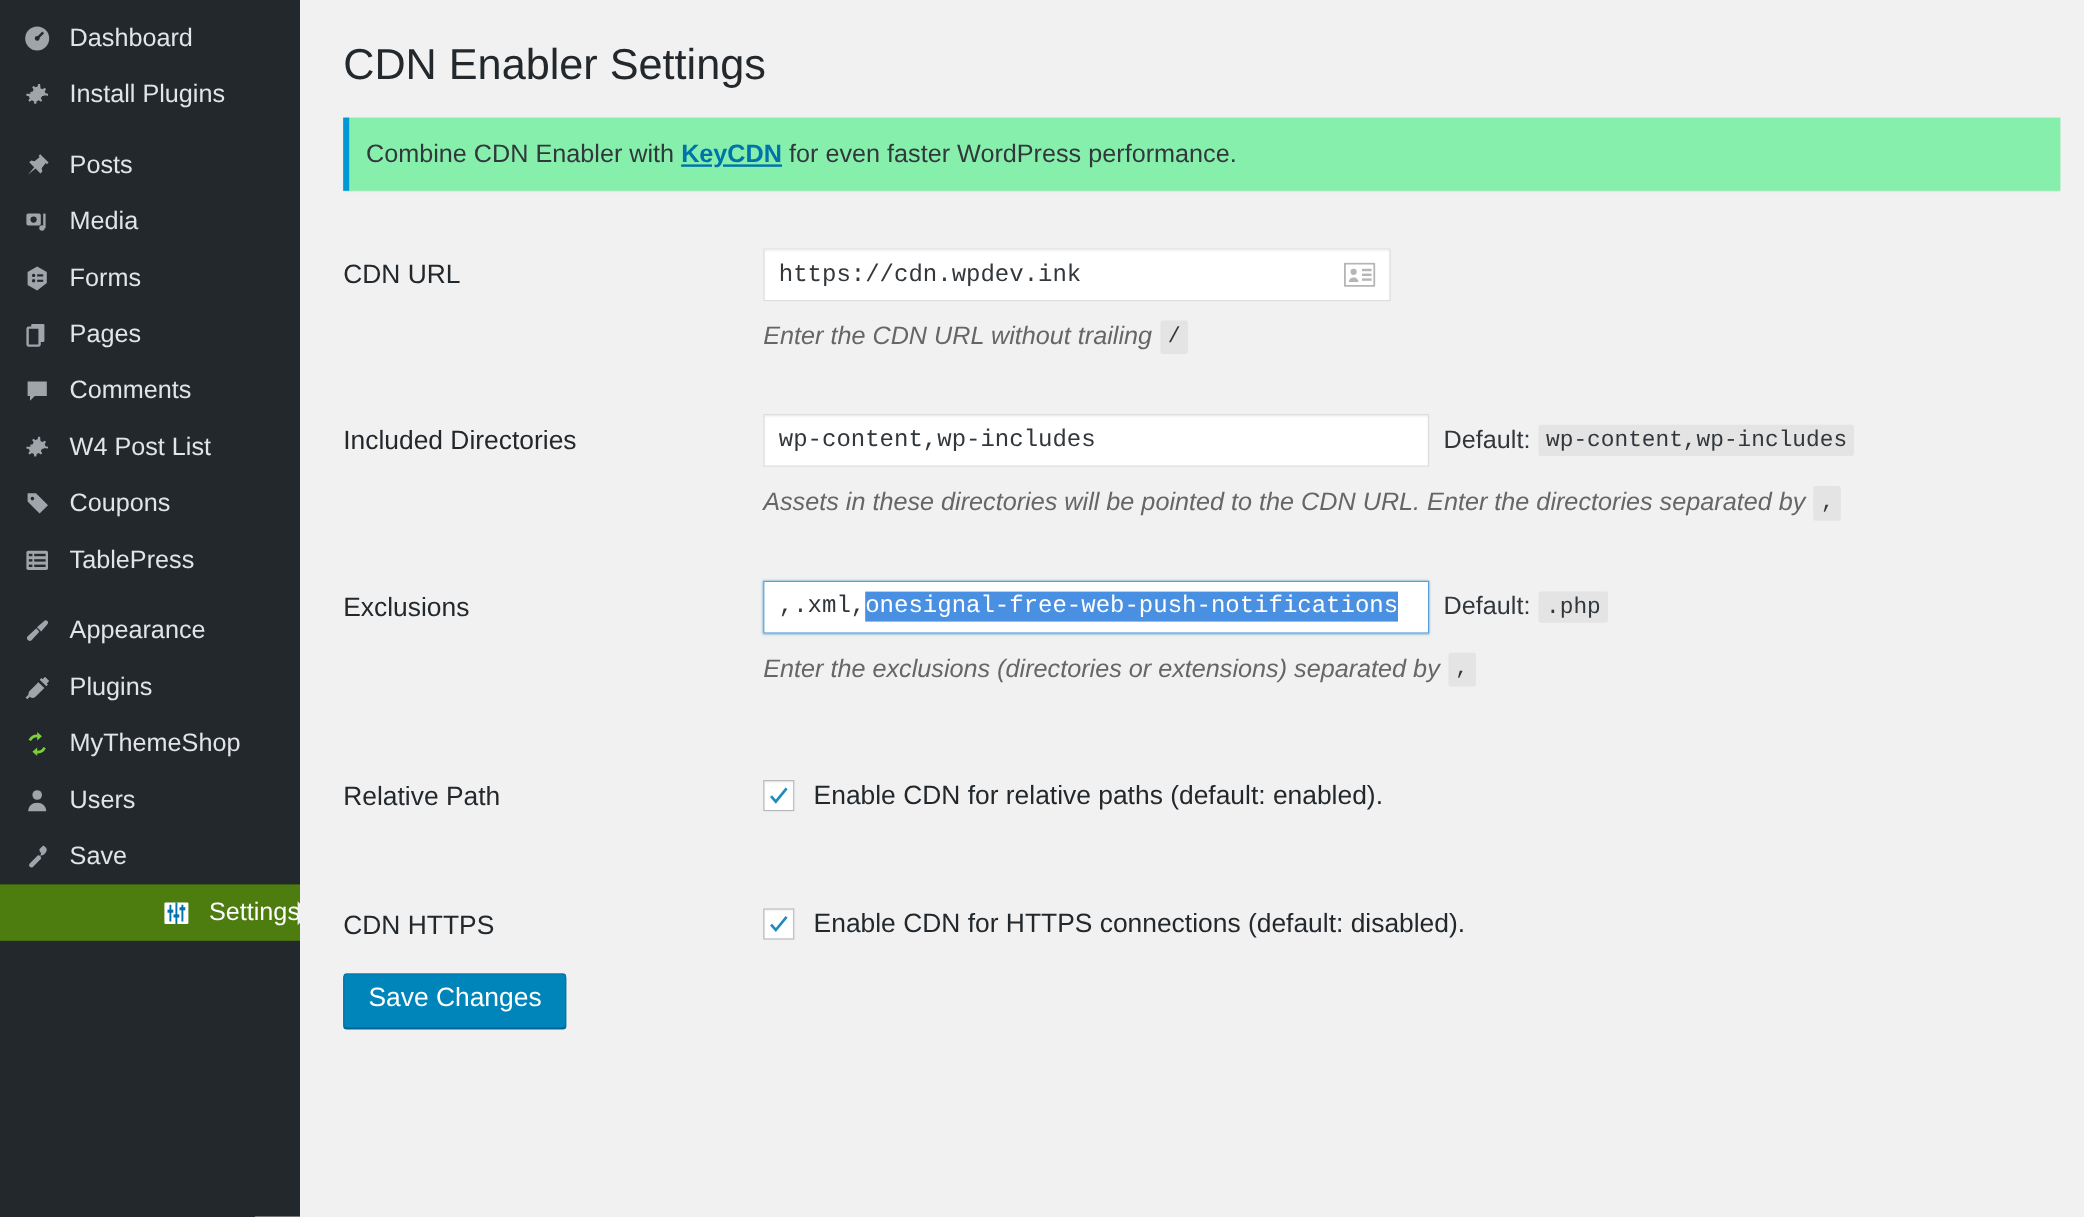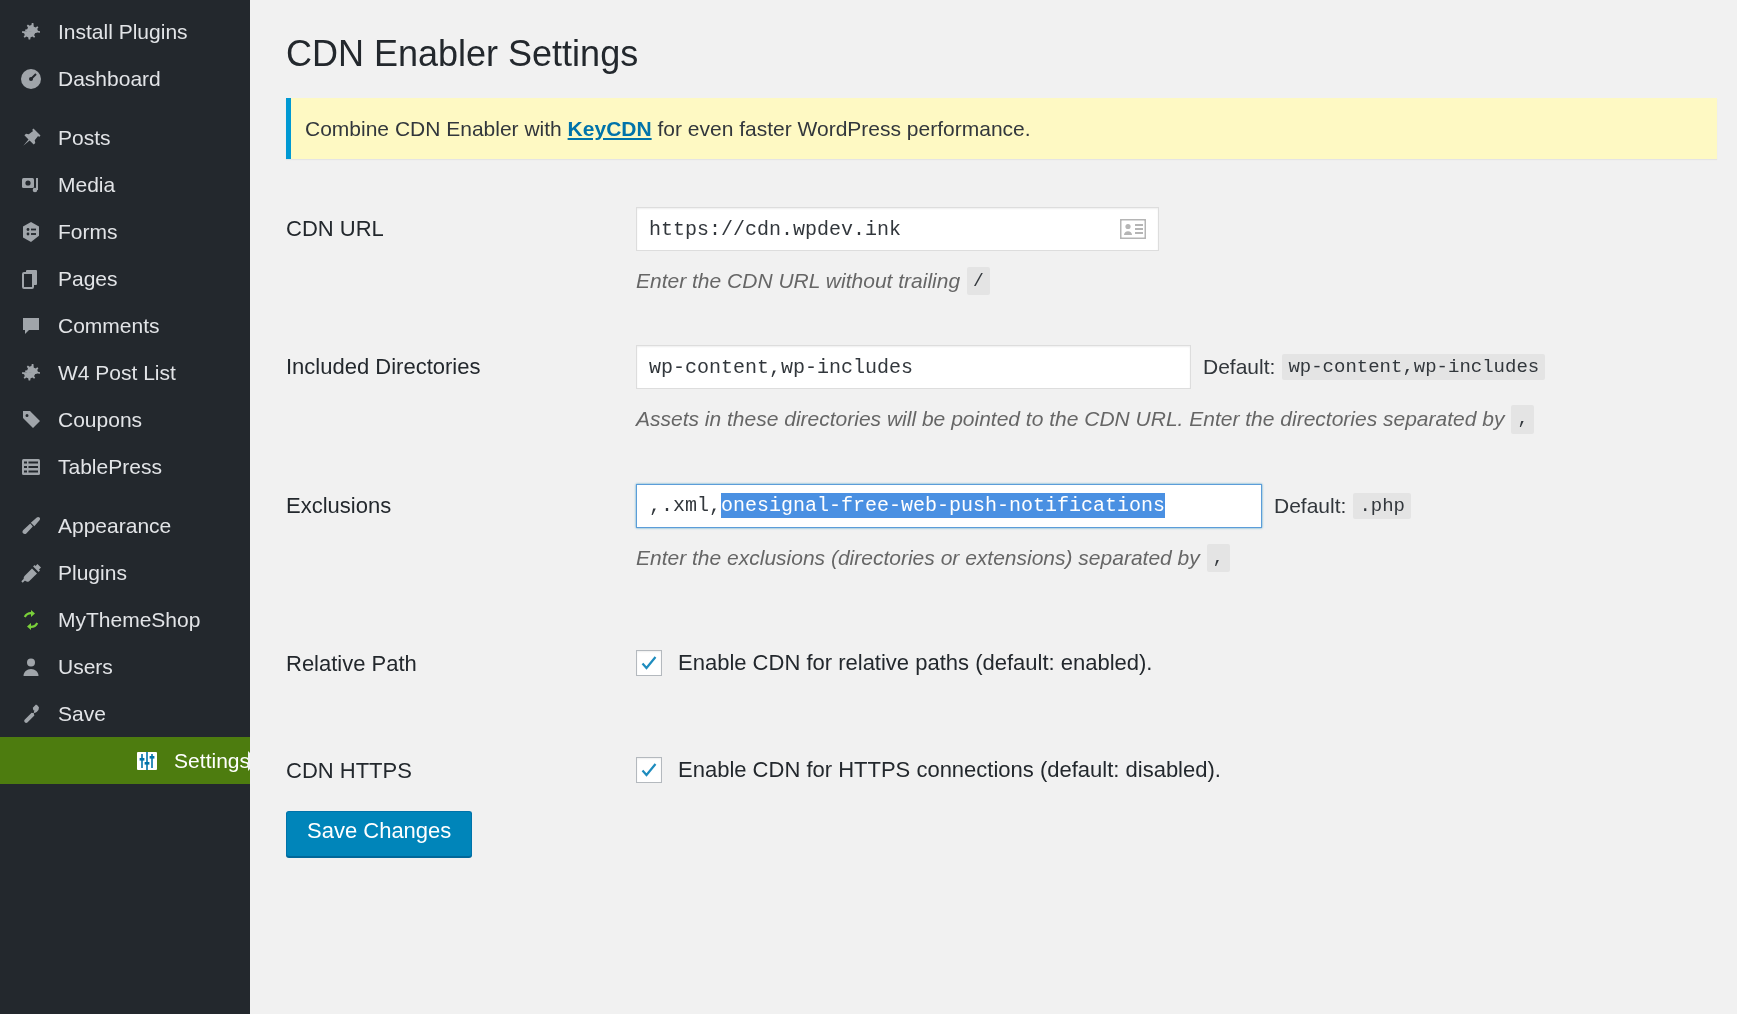--- a/index.html
+++ b/index.html
@@ -73,21 +73,21 @@
   .page-title {
     font-size: 36px;
     font-weight: 400;
     color: #23282d;
     margin: 22px 0 0 0;
     padding: 9px 0 4px 0;
     line-height: 1.3;
   }
 
   .notice {
-    background: #fef9c3;
+    background: #86efac;
     border-left: 5px solid #0099d3;
     margin: 16px 20px 0 0;
     padding: 17px 14px;
     box-shadow: 0 1px 1px rgba(0,0,0,.05);
   }
   .notice p {
     margin: 0;
     font-size: 21px;
     color: #32373c;
     line-height: 1.3;
@@ -122,21 +122,21 @@
     font-size: 20px;
     color: #32373c;
     padding: 0 12px;
     display: flex;
     align-items: center;
     position: relative;
   }
   .text-input.w-cdn { width: 523px; justify-content: space-between; }
   .text-input.w-dirs { width: 555px; }
   .text-input.focused {
-    width: 626px;
+    width: 555px;
     border: 1px solid #5b9dd9;
     box-shadow: 0 0 2px rgba(30,140,190,.8);
   }
   .autofill-icon { color: #b5b5b5; display: flex; align-items: center; }
 
   .sel {
     background: #4a90e2;
     color: #ffffff;
     padding: 1px 0;
   }
@@ -213,37 +213,37 @@
 </head>
 <body>
 
 <div class="screen">
 
   <nav class="sidebar">
 
     <div class="menu-item">
       <span class="mi-icon">
         <svg width="24" height="24" viewBox="0 0 24 24" fill="currentColor">
+            <circle cx="12" cy="12" r="10"></circle>
+            <path d="M12 12 L17 7" stroke="#23282d" stroke-width="2" fill="none"></path>
+            <circle cx="12" cy="12" r="2" fill="#23282d"></circle>
+          </svg>
+      </span>
+      <span>Dashboard</span>
+    </div>
+
+    <div class="menu-item">
+      <span class="mi-icon">
+        <svg width="24" height="24" viewBox="0 0 24 24" fill="currentColor">
             <path d="M12 8a4 4 0 100 8 4 4 0 000-8zm0 6a2 2 0 110-4 2 2 0 010 4z"></path>
             <path d="M21 12.8v-1.6l-2.1-.4a7 7 0 00-.7-1.7l1.2-1.8-1.1-1.1-1.8 1.2a7 7 0 00-1.7-.7L14.4 3h-1.6l-.4 2.1a7 7 0 00-1.7.7L8.9 4.6 7.8 5.7l1.2 1.8a7 7 0 00-.7 1.7L6.2 9.6v1.6"></path>
             <path d="M3 11.2v1.6l2.1.4c.15.6.4 1.17.7 1.7l-1.2 1.8 1.1 1.1 1.8-1.2c.53.3 1.1.55 1.7.7l.4 2.1h1.6l.4-2.1c.6-.15 1.17-.4 1.7-.7l1.8 1.2 1.1-1.1-1.2-1.8c.3-.53.55-1.1.7-1.7l2.1-.4v-1.6"></path>
           </svg>
       </span>
       <span>Install Plugins</span>
-    </div>
-
-    <div class="menu-item">
-      <span class="mi-icon">
-        <svg width="24" height="24" viewBox="0 0 24 24" fill="currentColor">
-            <circle cx="12" cy="12" r="10"></circle>
-            <path d="M12 12 L17 7" stroke="#23282d" stroke-width="2" fill="none"></path>
-            <circle cx="12" cy="12" r="2" fill="#23282d"></circle>
-          </svg>
-      </span>
-      <span>Dashboard</span>
     </div>
 
     <div class="menu-sep"></div>
 
     <div class="menu-item">
       <span class="mi-icon">
         <svg width="24" height="24" viewBox="0 0 24 24" fill="currentColor">
             <path d="M14.5 2.5l-1.4 1.4 1 1-4.3 3.4-2.8-.6-1.6 1.6 4.1 4.1-5.2 6.3 6.3-5.2 4.1 4.1 1.6-1.6-.6-2.8 3.4-4.3 1 1 1.4-1.4z"></path>
           </svg>
       </span>

